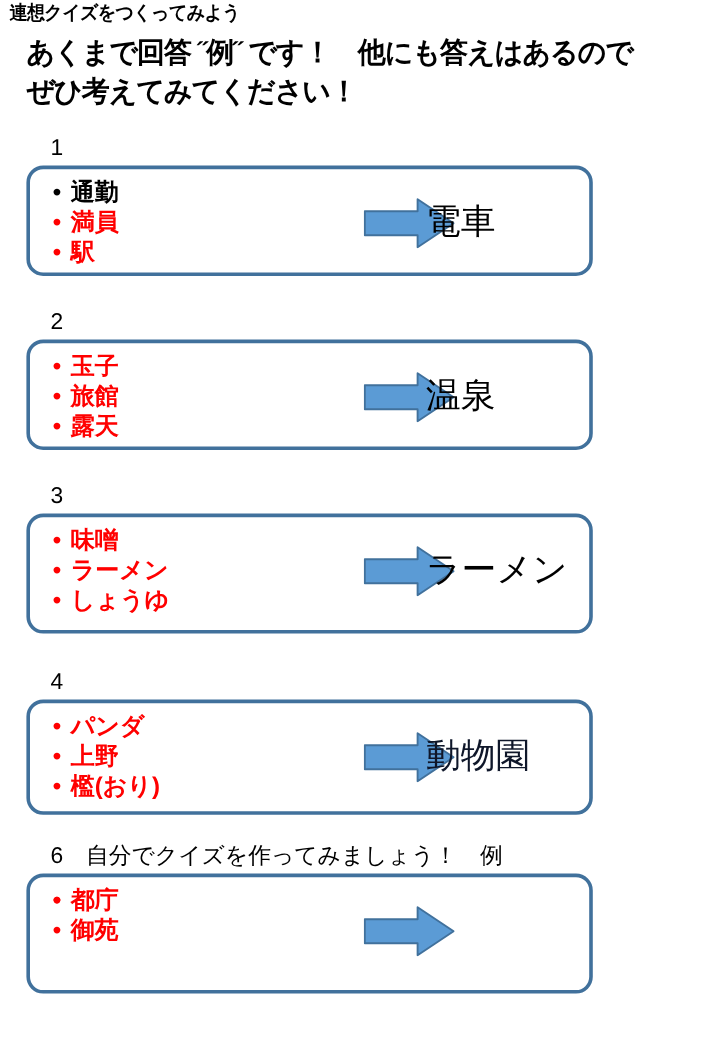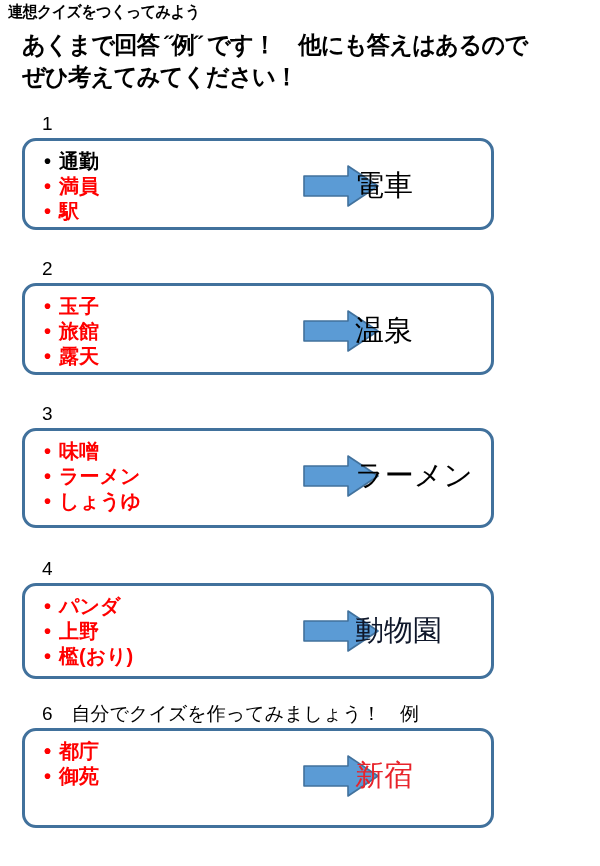--- a/index.html
+++ b/index.html
@@ -204,16 +204,15 @@
         <ul class="clue-list">
           <li class="clue-item" style="color: rgb(255, 0, 0);"><span class="bullet">•</span></li>
           <li class="clue-item" style="color: rgb(255, 0, 0);"><span class="bullet">•</span><span>都庁</span></li>
           <li class="clue-item" style="color: rgb(255, 0, 0);"><span class="bullet">•</span><span>御苑</span></li>
         </ul>
         <div class="arrow">
           <svg width="76" height="42" viewBox="0 0 76 42">
             <polygon points="1,11 45,11 45,1 75,21 45,41 45,31 1,31" fill="#5B9BD5" stroke="#41719C" stroke-width="1.6" stroke-linejoin="round"></polygon>
           </svg>
         </div>
-        <div class="answer" style="color: rgb(232, 35, 42);">新宿</div>
       </div>
     </div>
   </div>
 
 </body></html>

